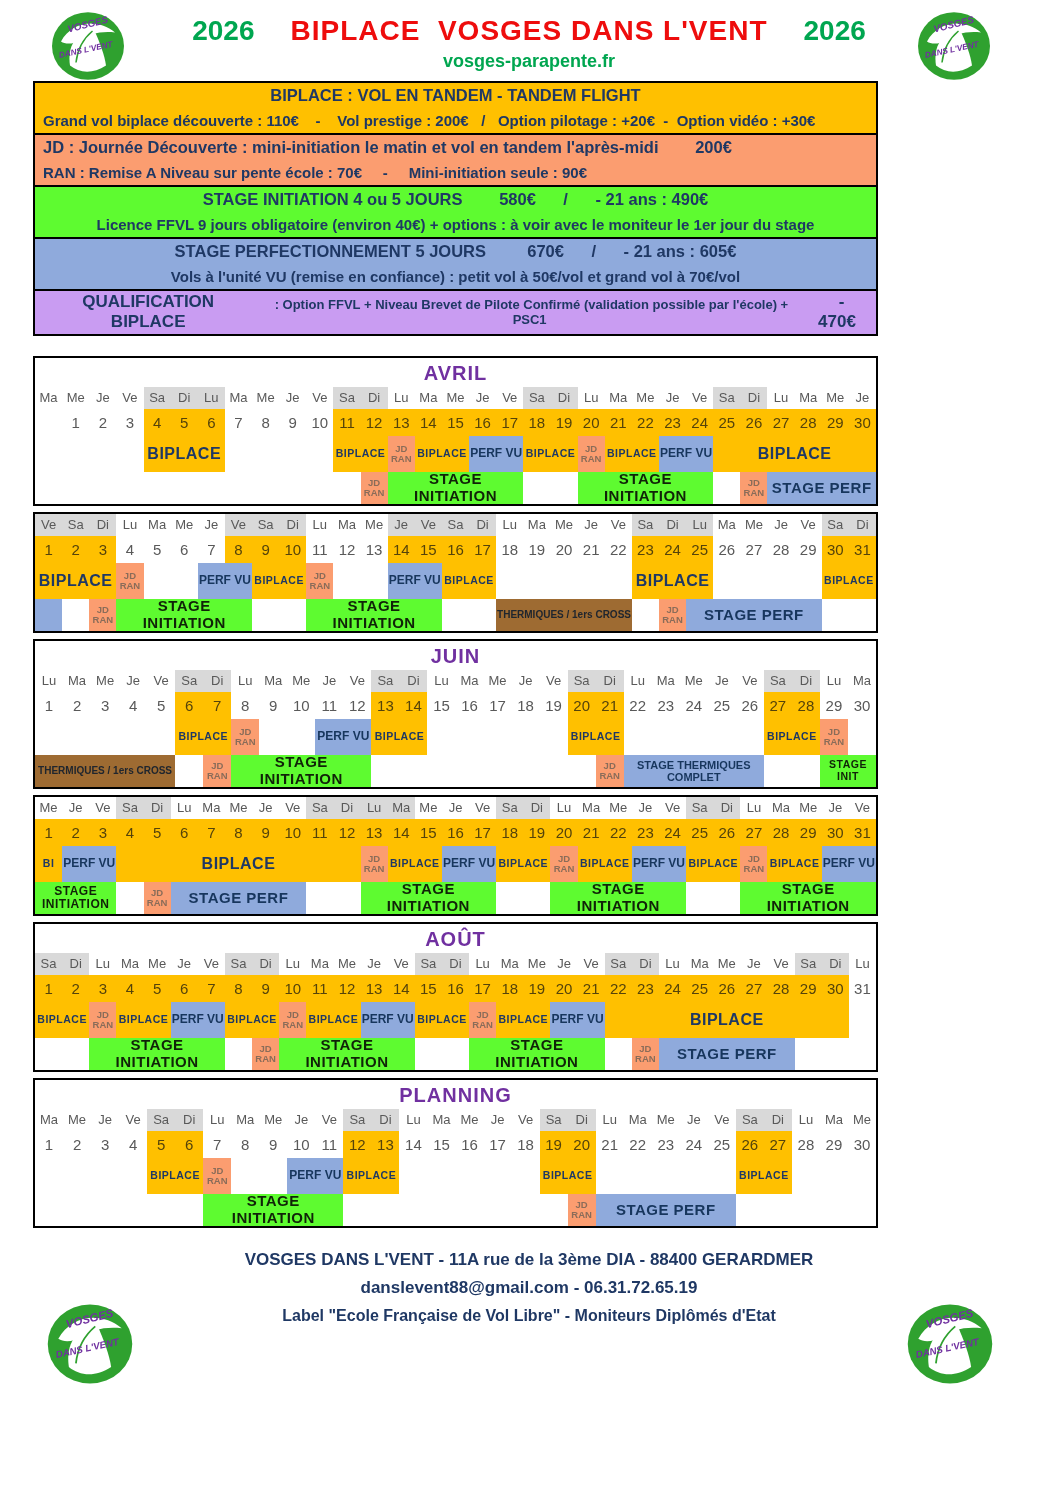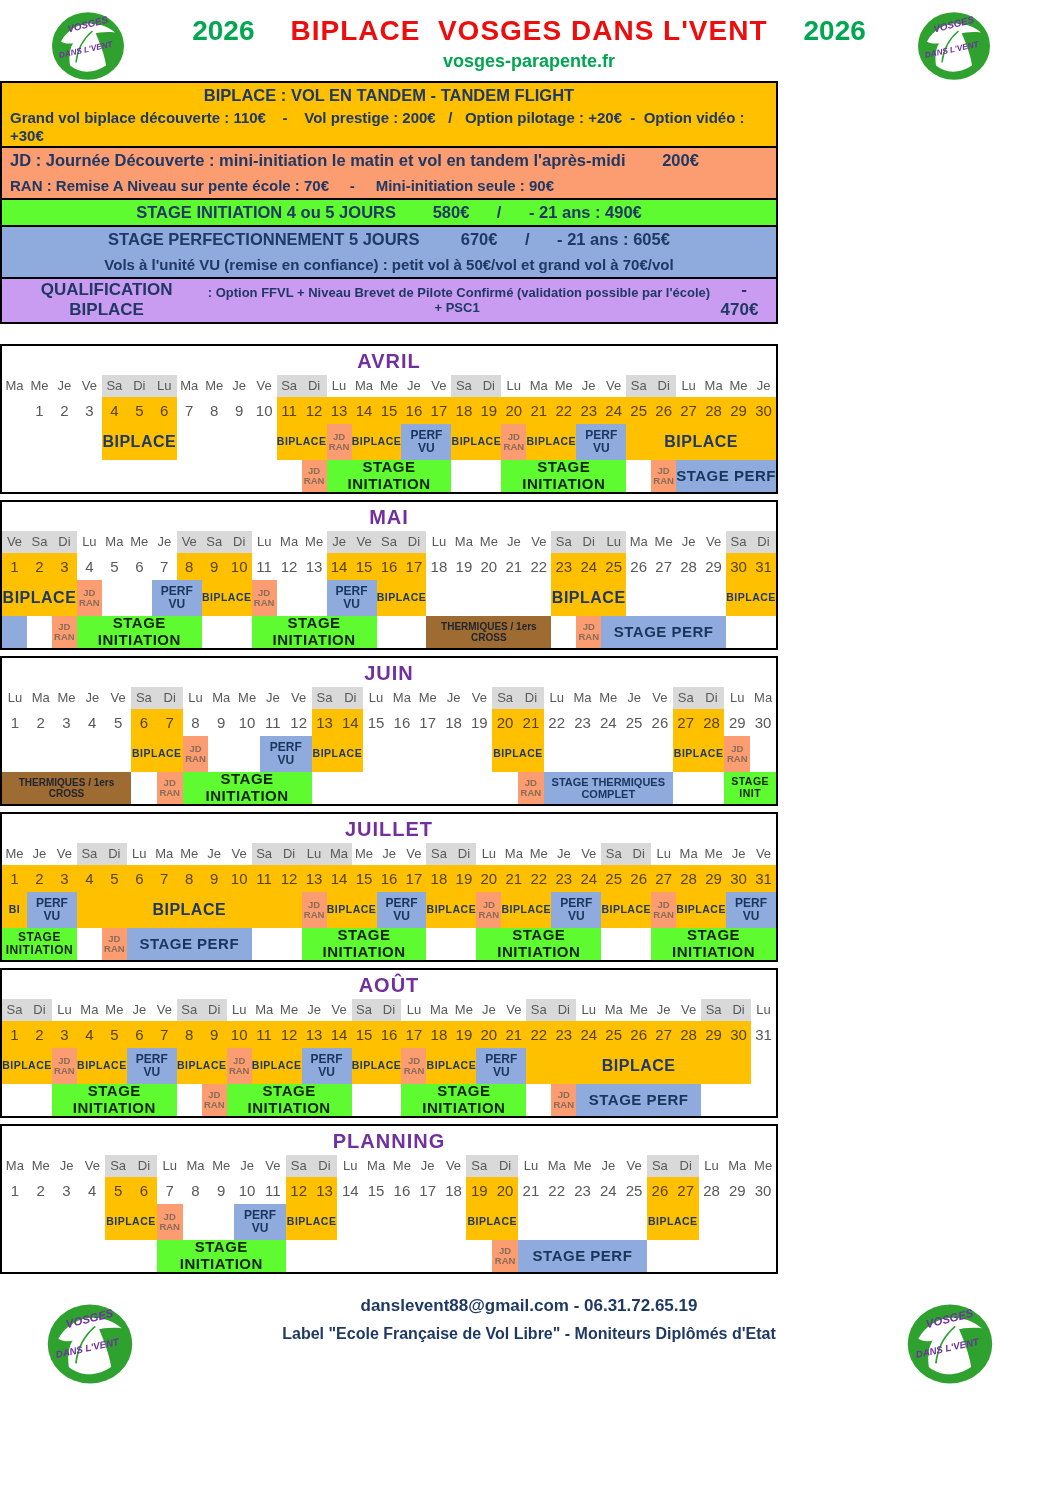--- a/index.html
+++ b/index.html
@@ -8,21 +8,21 @@
     --month-purple:#7030A0; --title-red:#EE0D0D; --title-green:#00A650;
     --navy:#1F3864; --gray:#D9D9D9;
   }
   *{box-sizing:border-box;}
   body{margin:0;background:#fff;font-family:"Liberation Sans",sans-serif;}
   .page{width:1058px;height:1497px;position:relative;overflow:hidden;background:#fff;}
   .title-row{display:flex;justify-content:center;align-items:baseline;gap:36px;padding-top:16px;font-weight:bold;font-size:28px;line-height:30px;}
   .year{color:var(--title-green);}
   .title-main{color:var(--title-red);letter-spacing:1px;white-space:pre-wrap;}
   .subtitle{text-align:center;font-weight:bold;font-size:18px;color:var(--title-green);margin-top:4px;line-height:22px;}
-  .content{width:778px;}
+  .content{margin-left:33px;width:845px;}
   .bars{border:2px solid #000;margin-top:9px;}
   .bar{border-bottom:2px solid #000;}
   .bar:last-child{border-bottom:none;}
   .bar-line{display:flex;align-items:center;min-height:25px;font-weight:bold;color:var(--navy);white-space:pre-wrap;padding:1px 8px;font-size:15px;line-height:1.2;}
   .bar-line.first{font-size:16.5px;}
   .bar-line.solo{font-size:15px;min-height:27px;}
   .align-center{justify-content:center;text-align:center;}
   .align-left{justify-content:flex-start;text-align:left;}
   .lead{font-size:17px;}
   .rest{font-size:13px;}
@@ -93,20 +93,21 @@
         <div class="bar" style="background: rgb(255, 192, 0);">
           <div class="bar-line align-center first">BIPLACE : VOL EN TANDEM - TANDEM FLIGHT</div>
           <div class="bar-line align-left">Grand vol biplace découverte : 110€    -    Vol prestige : 200€   /   Option pilotage : +20€  -  Option vidéo : +30€</div>
         </div>
         <div class="bar" style="background: rgb(251, 157, 112);">
           <div class="bar-line align-left first">JD : Journée Découverte : mini-initiation le matin et vol en tandem l'après-midi        200€</div>
           <div class="bar-line align-left">RAN : Remise A Niveau sur pente école : 70€     -     Mini-initiation seule : 90€</div>
         </div>
         <div class="bar" style="background: rgb(94, 251, 48);">
           <div class="bar-line align-center first">STAGE INITIATION 4 ou 5 JOURS        580€      /      - 21 ans : 490€</div>
+          <div class="bar-line align-center">Licence FFVL 9 jours obligatoire (environ 40€) + options : à voir avec le moniteur le 1er jour du stage</div>
         </div>
         <div class="bar" style="background: rgb(143, 170, 220);">
           <div class="bar-line align-center first">STAGE PERFECTIONNEMENT 5 JOURS         670€      /      - 21 ans : 605€</div>
           <div class="bar-line align-center">Vols à l'unité VU (remise en confiance) : petit vol à 50€/vol et grand vol à 70€/vol</div>
         </div>
         <div class="bar" style="background: rgb(201, 156, 242);">
           <div class="bar-line align-center"><span class="lead">QUALIFICATION BIPLACE</span><span class="rest"> : Option FFVL + Niveau Brevet de Pilote Confirmé (validation possible par l'école) + PSC1</span><span class="price">  -  470€</span></div>
         </div>
       </div>
     <div class="months">
@@ -190,21 +191,20 @@
             <div class="act t-jdran" style="grid-area: 4 / 13 / auto / 14;">JD
 RAN</div>
             <div class="act t-stageinit" style="grid-area: 4 / 14 / auto / 19; font-size: 15px;">STAGE INITIATION</div>
             <div class="act t-stageinit" style="grid-area: 4 / 21 / auto / 26; font-size: 15px;">STAGE INITIATION</div>
             <div class="act t-jdran" style="grid-area: 4 / 27 / auto / 28;">JD
 RAN</div>
             <div class="act t-stageperf" style="grid-area: 4 / 28 / auto / 32;">STAGE PERF</div>
           </div>
         </section>
         <section class="month">
-          <div class="month-title">MAI</div>
           <div class="mgrid" style="grid-template-columns: repeat(31, 1fr);">
             <div class="dow gray" style="grid-column: 1;">Ve</div>
             <div class="dow gray" style="grid-column: 2;">Sa</div>
             <div class="dow gray" style="grid-column: 3;">Di</div>
             <div class="dow" style="grid-column: 4;">Lu</div>
             <div class="dow" style="grid-column: 5;">Ma</div>
             <div class="dow" style="grid-column: 6;">Me</div>
             <div class="dow" style="grid-column: 7;">Je</div>
             <div class="dow gray" style="grid-column: 8;">Ve</div>
             <div class="dow gray" style="grid-column: 9;">Sa</div>
@@ -360,21 +360,20 @@
 RAN</div>
             <div class="act t-stageinit" style="grid-area: 4 / 8 / auto / 13; font-size: 15px;">STAGE INITIATION</div>
             <div class="act t-jdran" style="grid-area: 4 / 21 / auto / 22;">JD
 RAN</div>
             <div class="act t-thermcomplet" style="grid-area: 4 / 22 / auto / 27;">STAGE THERMIQUES
 COMPLET</div>
             <div class="act t-stageinit" style="grid-area: 4 / 29 / auto / 31; font-size: 10.5px;">STAGE INIT</div>
           </div>
         </section>
         <section class="month">
-          <div class="month-title">JUILLET</div>
           <div class="mgrid" style="grid-template-columns: repeat(31, 1fr);">
             <div class="dow" style="grid-column: 1;">Me</div>
             <div class="dow" style="grid-column: 2;">Je</div>
             <div class="dow" style="grid-column: 3;">Ve</div>
             <div class="dow gray" style="grid-column: 4;">Sa</div>
             <div class="dow gray" style="grid-column: 5;">Di</div>
             <div class="dow" style="grid-column: 6;">Lu</div>
             <div class="dow" style="grid-column: 7;">Ma</div>
             <div class="dow" style="grid-column: 8;">Me</div>
             <div class="dow" style="grid-column: 9;">Je</div>
@@ -622,20 +621,21 @@
             <div class="act t-stageinit" style="grid-area: 4 / 7 / auto / 12; font-size: 15px;">STAGE INITIATION</div>
             <div class="act t-jdran" style="grid-area: 4 / 20 / auto / 21;">JD
 RAN</div>
             <div class="act t-stageperf" style="grid-area: 4 / 21 / auto / 26;">STAGE PERF</div>
           </div>
         </section>
       </div>
   </div>
 
   <div class="footer">
+    <div class="fline fs17">VOSGES DANS L'VENT - 11A rue de la 3ème DIA - 88400 GERARDMER</div>
     <div class="fline fs17">danslevent88@gmail.com - 06.31.72.65.19</div>
     <div class="fline fs16">Label "Ecole Française de Vol Libre" - Moniteurs Diplômés d'Etat</div>
   </div>
 
   <div class="logo logo-bl">
       <svg viewBox="0 0 100 96">
         <ellipse cx="50" cy="48" rx="48" ry="45" fill="#2FA12F"></ellipse>
         <path d="M14 42 C 28 16, 62 10, 86 30 C 66 28, 52 32, 40 40 C 30 46, 20 46, 14 42 Z" fill="#FFFFFF"></path>
         <path d="M26 74 C 22 48, 34 30, 58 26 C 66 44, 72 60, 74 74 C 56 86, 38 84, 26 74 Z" fill="#FFFFFF"></path>
         <path d="M34 70 C 36 52, 44 38, 56 28" stroke="#2FA12F" stroke-width="2" fill="none"></path>

